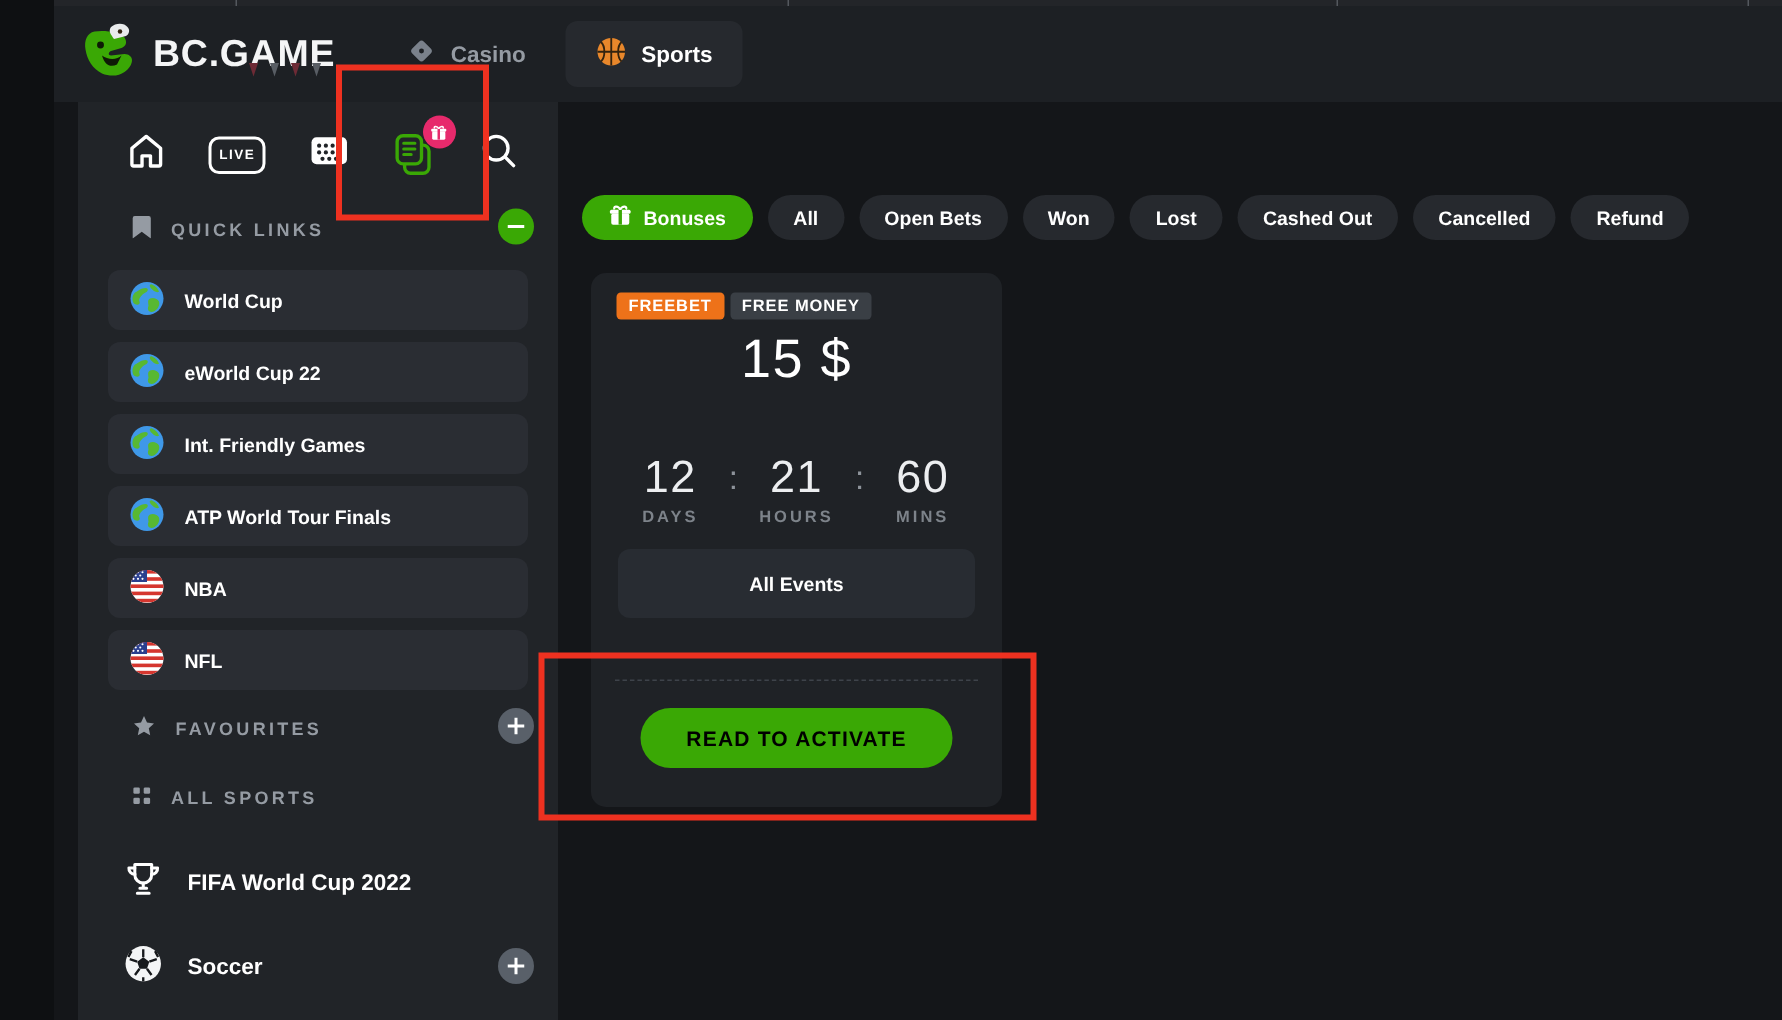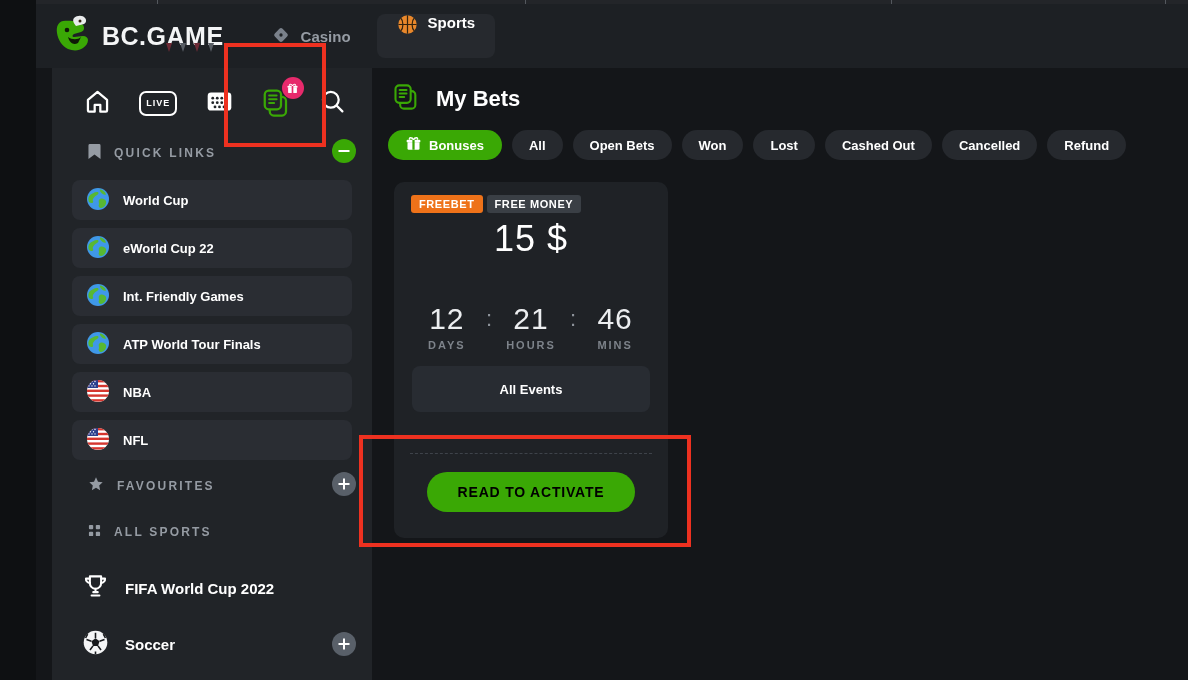--- a/index.html
+++ b/index.html
@@ -10,21 +10,21 @@
   
   .top-strip { position:absolute; left:0; top:0; width:100%; height:4px; background:#232529; }
   .top-strip .tick { position:absolute; top:0; width:1px; height:4px; background:#54585e; }
 
   
   .topbar { position:absolute; left:0; top:4px; width:100%; height:64px; background:#1d2024; display:flex; align-items:center; }
   .brand-wrap { margin-left:18px; display:flex; align-items:center; gap:8px; cursor:pointer; }
   .brand-text { position:relative; font-size:25px; font-weight:800; color:#f4f5f6; letter-spacing:.5px; }
   .pennants { position:absolute; right:2px; bottom:-9px; }
   .nav-casino { margin-left:46px; display:flex; align-items:center; gap:9px; color:#959ba3; font-size:15px; font-weight:600; cursor:pointer; }
-  .nav-sports { margin-left:26px; height:44px; padding:0 20px; background:#26292e; border-radius:8px; display:flex; align-items:flex-start; gap:10px; color:#fff; font-size:15px; font-weight:700; cursor:pointer; }
+  .nav-sports { margin-left:26px; height:44px; padding:0 20px; background:#26292e; border-radius:8px; display:flex; align-items:center; gap:10px; color:#fff; font-size:15px; font-weight:700; cursor:pointer; }
 
   
   .sidebar { position:absolute; left:16px; top:68px; width:320px; height:612px; background:#212428; }
   .icon-row { position:absolute; top:16px; left:32px; right:26px; height:38px; display:flex; align-items:center; justify-content:space-between; }
   .live-box { width:38px; height:25px; border:2px solid #fff; border-radius:7px; display:flex; align-items:center; justify-content:center; }
   .live-box span { font-size:9px; font-weight:800; letter-spacing:1px; color:#fff; }
   .bets-wrap { position:relative; width:30px; height:30px; }
   .pink-badge { position:absolute; top:-11px; right:-13px; width:22px; height:22px; border-radius:50%; background:#e72a6c; display:flex; align-items:center; justify-content:center; }
 
   .side-header { position:absolute; left:36px; display:flex; align-items:center; gap:13px; color:#959ba3; font-size:12px; font-weight:700; letter-spacing:2.2px; }
@@ -333,30 +333,20 @@
             <path d="M12 8.2V3.4M15.6 10.8l4.4-1.5M14.2 15l2.7 3.7M9.8 15l-2.7 3.7M8.4 10.8L4 9.3"></path>
           </g>
           <path d="M5 4.5L3.2 8M19 4.5L20.8 8M12 22.5v-2.5" stroke="#17191c" stroke-width="1.4" fill="none"></path>
         </svg>
       </span>
       <span>Soccer</span>
     </div>
     <div class="circle-btn gray plus" style="top:564px"></div>
   </div>
 
-  <div class="page-title">
-    <span>
-      <svg width="28" height="28" viewBox="0 0 24 24">
-        <rect x="7" y="7" width="13" height="15" rx="3.2" fill="none" stroke="#3aa805" stroke-width="1.8"></rect>
-        <rect x="3" y="2" width="13" height="15" rx="3.2" fill="#141619" stroke="#3aa805" stroke-width="1.8"></rect>
-        <path d="M6.5 6h6M6.5 9h6M6.5 12h4" stroke="#3aa805" stroke-width="1.6" stroke-linecap="round"></path>
-      </svg>
-    </span>
-    <h1>My Bets</h1>
-  </div>
 
   <div class="chips">
     <div class="chip active">
       <span>
         <svg width="15" height="15" viewBox="0 0 12 12">
           <rect x="1.2" y="5" width="9.6" height="6" rx="1" fill="#fff"></rect>
           <rect x="0.5" y="3" width="11" height="2.2" rx="0.8" fill="#fff"></rect>
           <rect x="5.1" y="3" width="1.8" height="8" fill="#3aa805"></rect>
           <path d="M6 3C4.8.6 1.8 1.2 3 2.9M6 3c1.2-2.4 4.2-1.8 3-.1" stroke="#fff" stroke-width="1.1" fill="none"></path>
         </svg>
@@ -397,21 +387,21 @@
         <div class="t-num">12</div>
         <div class="t-label">DAYS</div>
       </div>
       <div class="t-colon">:</div>
       <div class="t-col">
         <div class="t-num">21</div>
         <div class="t-label">HOURS</div>
       </div>
       <div class="t-colon">:</div>
       <div class="t-col">
-        <div class="t-num">46</div>
+        <div class="t-num">60</div>
         <div class="t-label">MINS</div>
       </div>
     </div>
     <div class="events-btn">
       <span>All Events</span>
     </div>
     <div class="dash-divider"></div>
     <button class="activate-btn">
       <span>READ TO ACTIVATE</span>
     </button>

